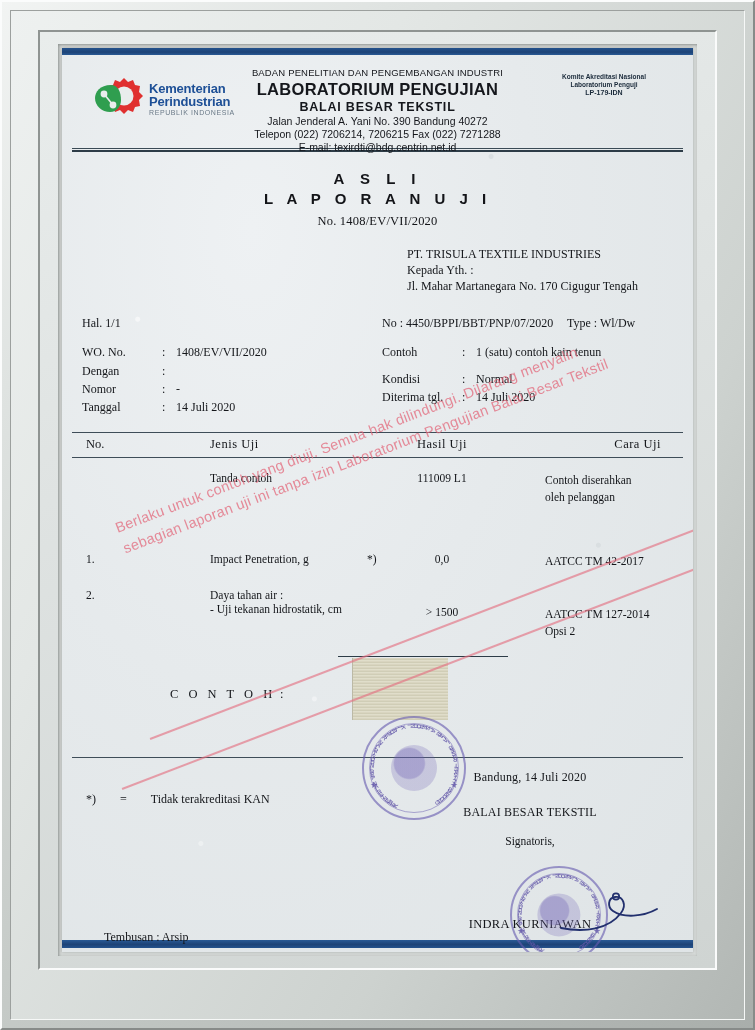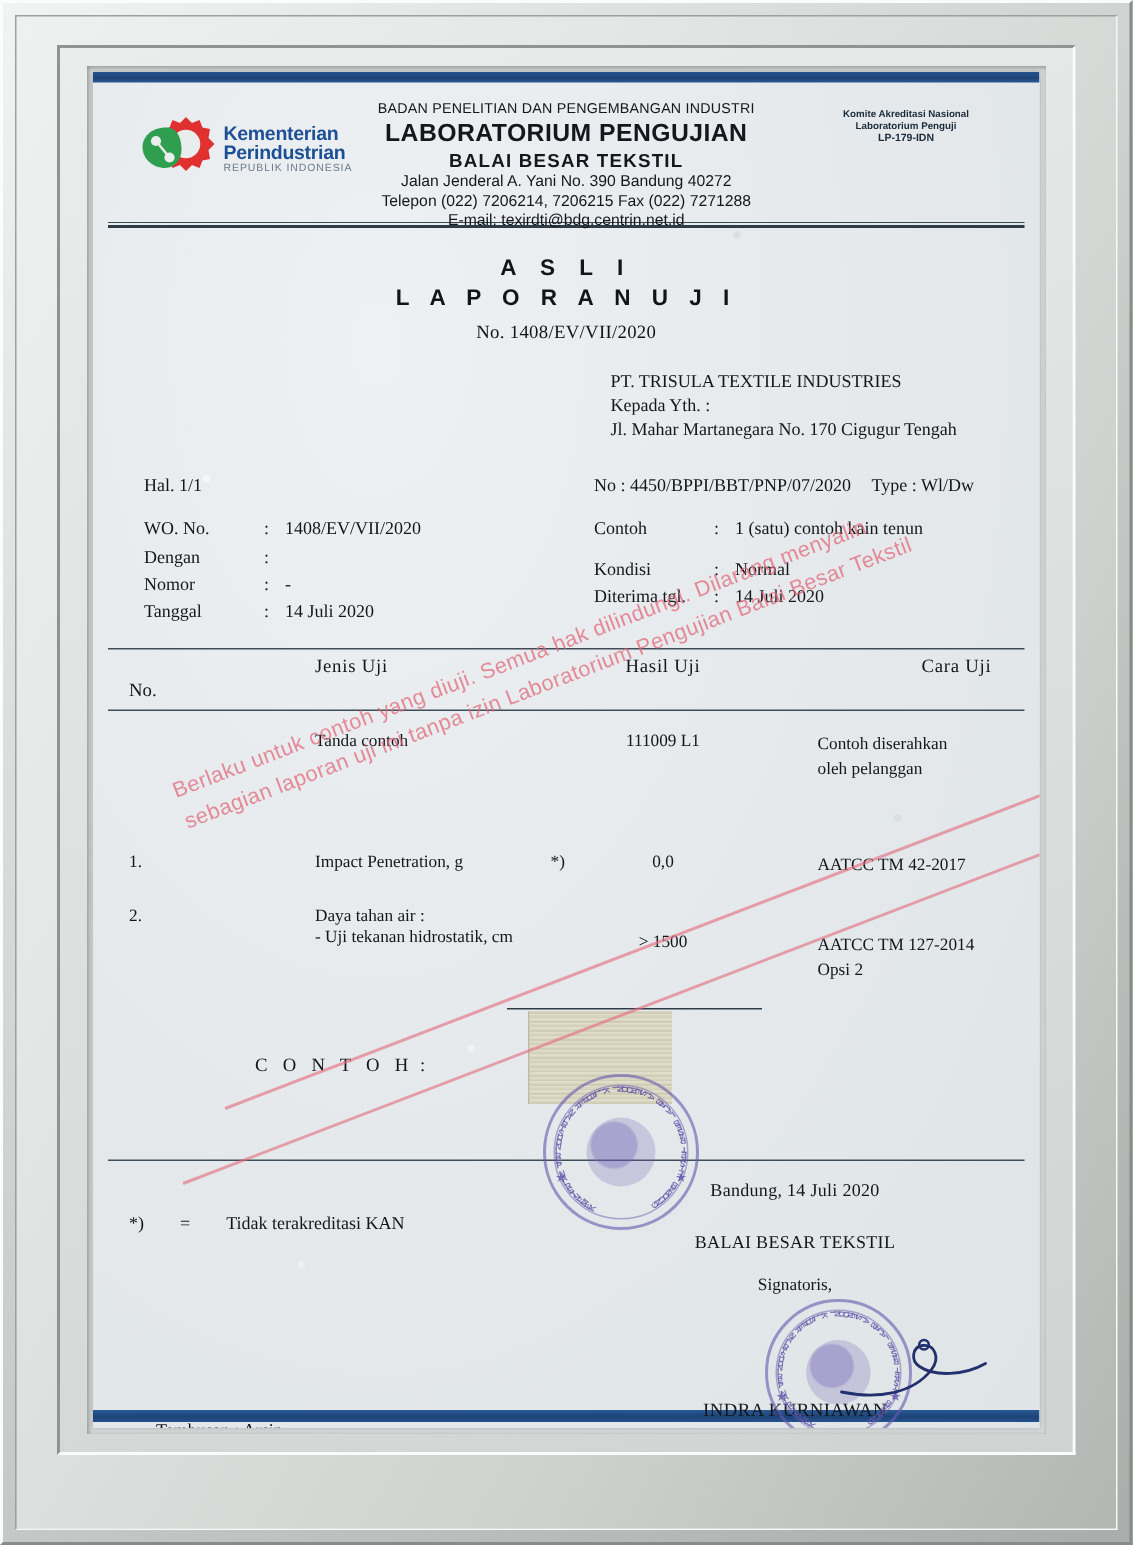--- a/index.html
+++ b/index.html
@@ -245,21 +245,21 @@
     padding-left: 345px;
     font-size: 12px;
     line-height: 1.32;
     color: #14161a;
   }
 
   
   .meta {
     position: relative;
     margin-top: 22px;
-    padding: 0 24px 0 34px;
+    padding: 0 24px 0 20px;
     font-size: 12px;
     color: #14161a;
   }
   .meta-row-top {
     display: flex;
     justify-content: flex-start;
     margin-bottom: 12px;
   }
   .meta-hal { width: 300px; }
   .meta-no  { width: 185px; }
@@ -283,21 +283,21 @@
     height: 1px;
     background: #3e4d58;
   }
   .rule-mid { margin-top: 0; }
   .thead {
     display: flex;
     font-size: 12.5px;
     padding: 4px 0 5px 0;
     color: #14161a;
   }
-  .th-no    { width: 80px; padding-left: 14px; margin-top: 16px; }
+  .th-no    { width: 80px; padding-left: 14px; }
   .th-jenis { width: 215px; text-align: left; padding-left: 58px; letter-spacing: 0.5px;}
   .th-hasil { width: 150px; text-align: center; letter-spacing: 0.5px;}
   .th-cara  { flex: 1; text-align: right; padding-right: 22px; letter-spacing: 0.5px;}
 
   .tbody { font-size: 11.5px; color: #14161a; }
   .trow { display: flex; align-items: flex-start; }
   .td-no    { width: 80px; padding-left: 14px; }
   .td-jenis { width: 215px; padding-left: 58px; }
   .td-hasil { width: 150px; text-align: center; }
   .td-cara  { flex: 1; padding-left: 28px; line-height: 1.42; }

